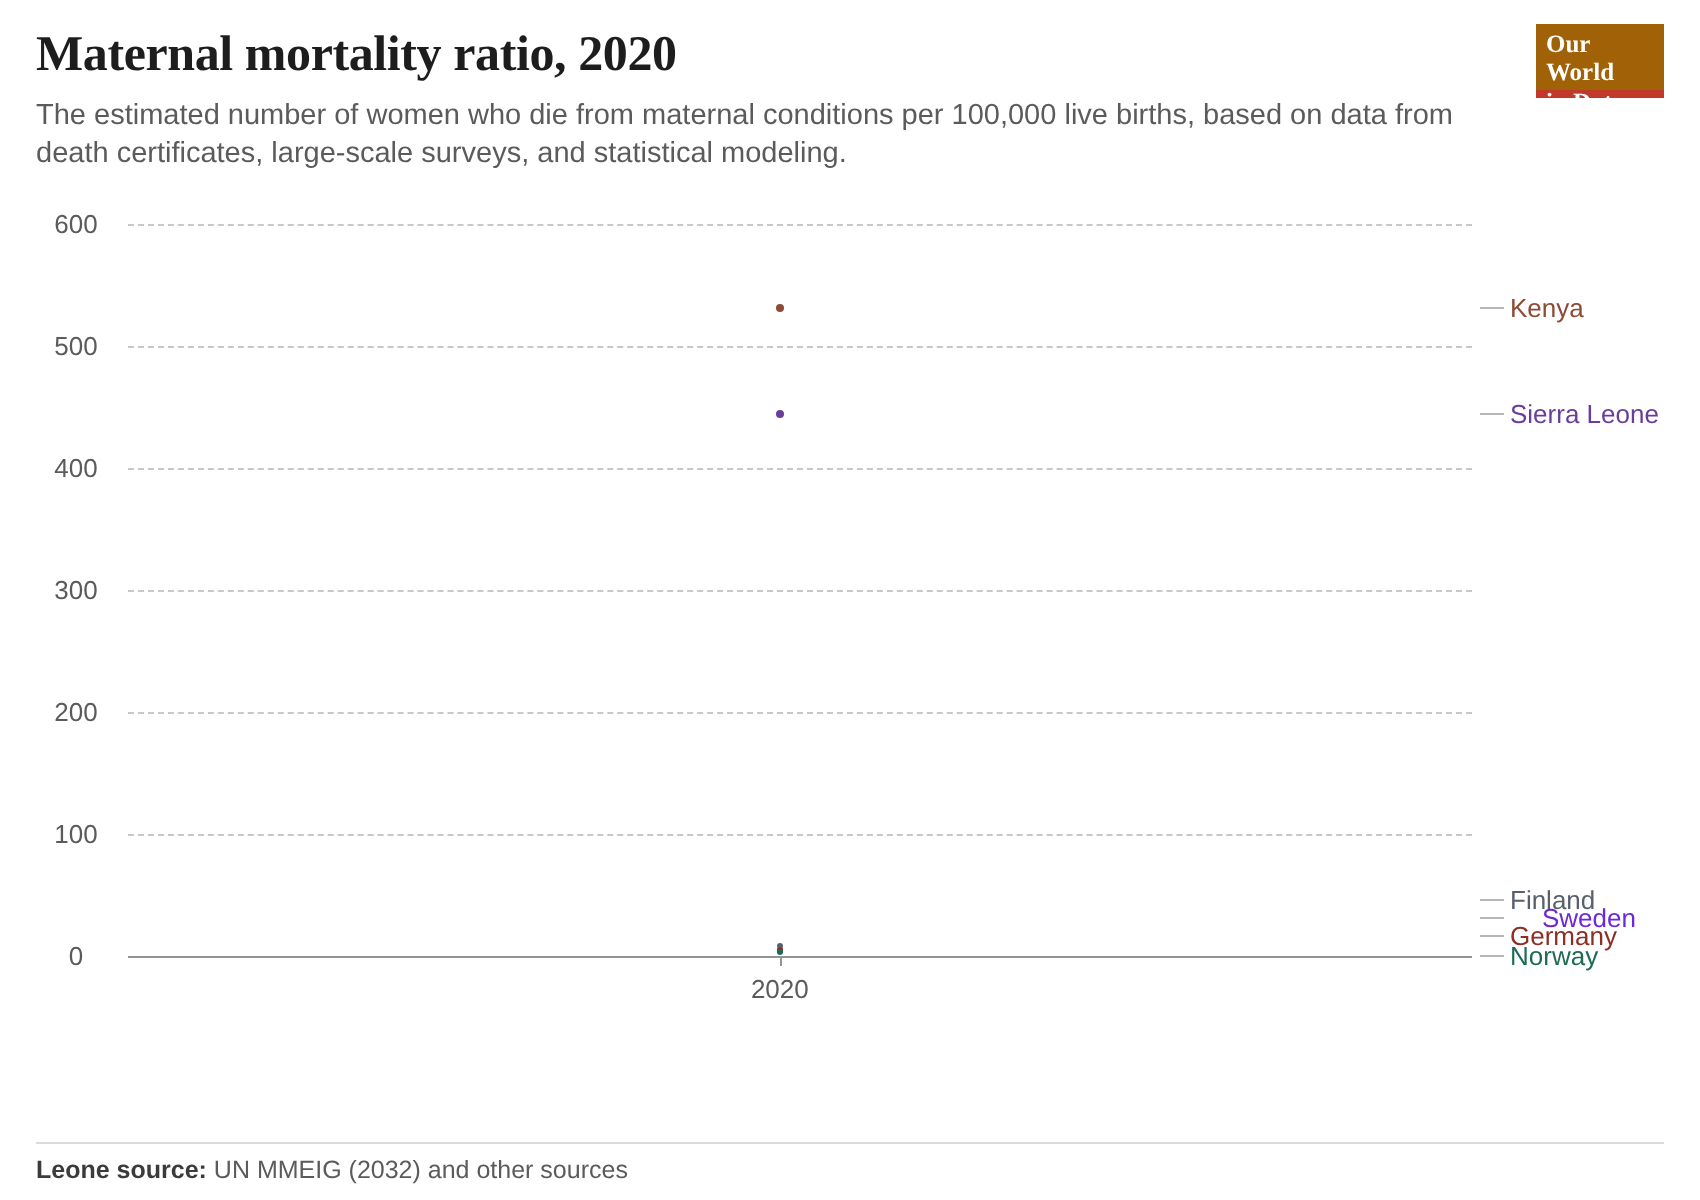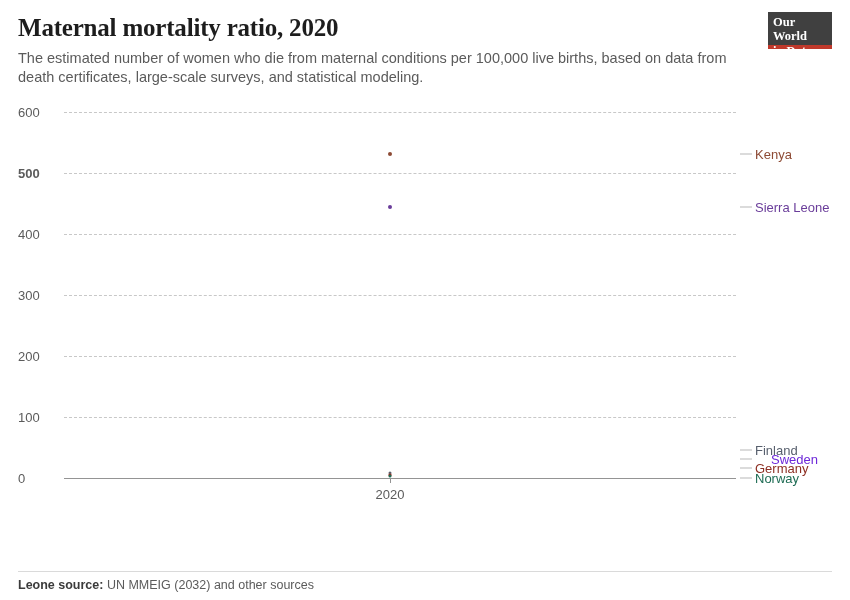--- a/index.html
+++ b/index.html
@@ -40,21 +40,21 @@
     line-height: 1.35;
     max-width: 730px;
     margin: 0;
   }
   .owid-logo {
     position: absolute;
     top: -2px;
     right: 0;
     width: 64px;
     height: 37px;
-    background: #404040;
+    background: #a16207;
     color: #ffffff;
     font-family: "Liberation Serif", serif;
     font-weight: bold;
     font-size: 12.5px;
     line-height: 1.15;
     padding: 3px 5px 0 5px;
     box-sizing: border-box;
     border-bottom: 4px solid #c0392b;
   }
   
@@ -78,21 +78,21 @@
     height: 0;
     border-top: 1px dashed #c8c8c8;
   }
   .gridline.zero {
     border-top: 1px solid #949494;
   }
   .ytick {
     position: absolute;
     left: 0;
     width: 40px;
-    text-align: left;
+    text-align: center;
     font-size: 13px;
     color: #5b5b5b;
     transform: translateY(-50%);
   }
   .xtick {
     position: absolute;
     font-size: 13px;
     color: #5b5b5b;
     transform: translateX(-50%);
   }
@@ -177,21 +177,21 @@
         <div class="ytick" style="top: 366px; left: -46px;">0</div>
         <div class="gridline" style="top: 305px;"></div>
         <div class="ytick" style="top: 305px; left: -46px;">100</div>
         <div class="gridline" style="top: 244px;"></div>
         <div class="ytick" style="top: 244px; left: -46px;">200</div>
         <div class="gridline" style="top: 183px;"></div>
         <div class="ytick" style="top: 183px; left: -46px;">300</div>
         <div class="gridline" style="top: 122px;"></div>
         <div class="ytick" style="top: 122px; left: -46px;">400</div>
         <div class="gridline" style="top: 61px;"></div>
-        <div class="ytick" style="top: 61px; left: -46px; font-weight: bold;">500</div>
+        <div class="ytick" style="top: 61px; left: -46px;">500</div>
         <div class="gridline" style="top: 0px;"></div>
         <div class="ytick" style="top: 0px; left: -46px;">600</div>
         <div class="xtick-mark" style="left: 325.92px; top: 366px;"></div>
         <div class="xtick" style="left: 325.92px; top: 375px;">2020</div>
         <div class="dot" title="Kenya" style="left: 325.92px; top: 42.7px; background: rgb(141, 74, 52);"></div>
         <div class="dot" title="Sierra Leone" style="left: 325.92px; top: 95.77px; background: rgb(106, 61, 154);"></div>
         <div class="dot small" title="Finland" style="left: 325.92px; top: 361.12px; background: rgb(88, 96, 110);"></div>
         <div class="dot small" title="Sweden" style="left: 325.92px; top: 362.95px; background: rgb(224, 108, 85);"></div>
         <div class="dot small" title="Germany" style="left: 325.92px; top: 363.56px; background: rgb(141, 47, 35);"></div>
         <div class="dot small" title="Norway" style="left: 325.92px; top: 364.78px; background: rgb(29, 107, 83);"></div>

